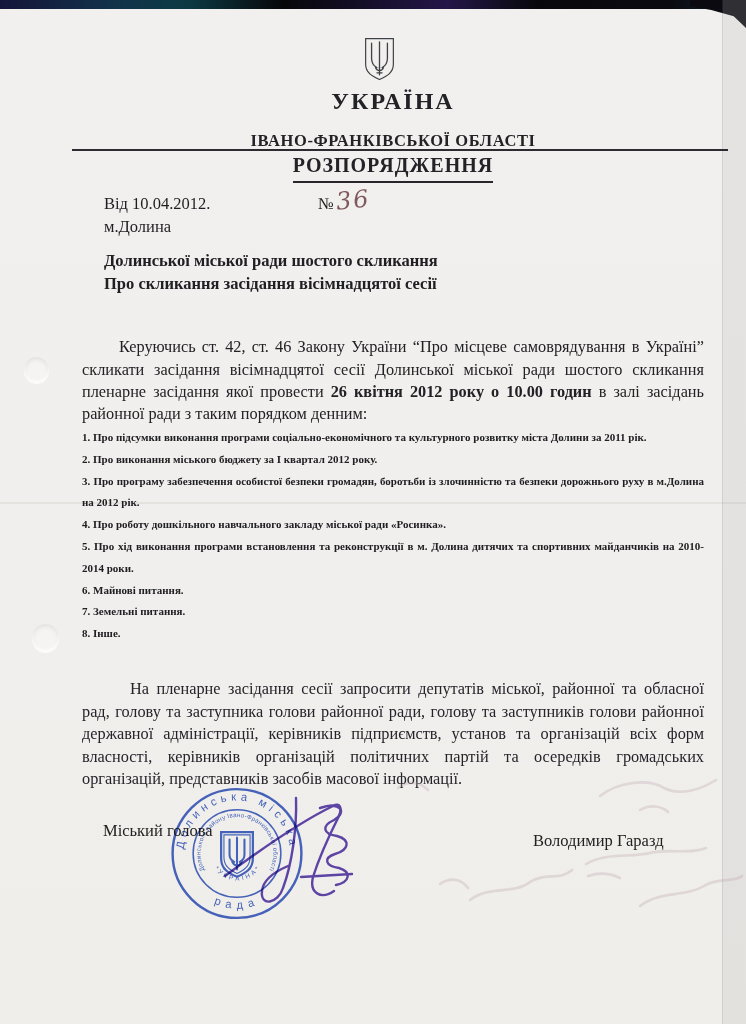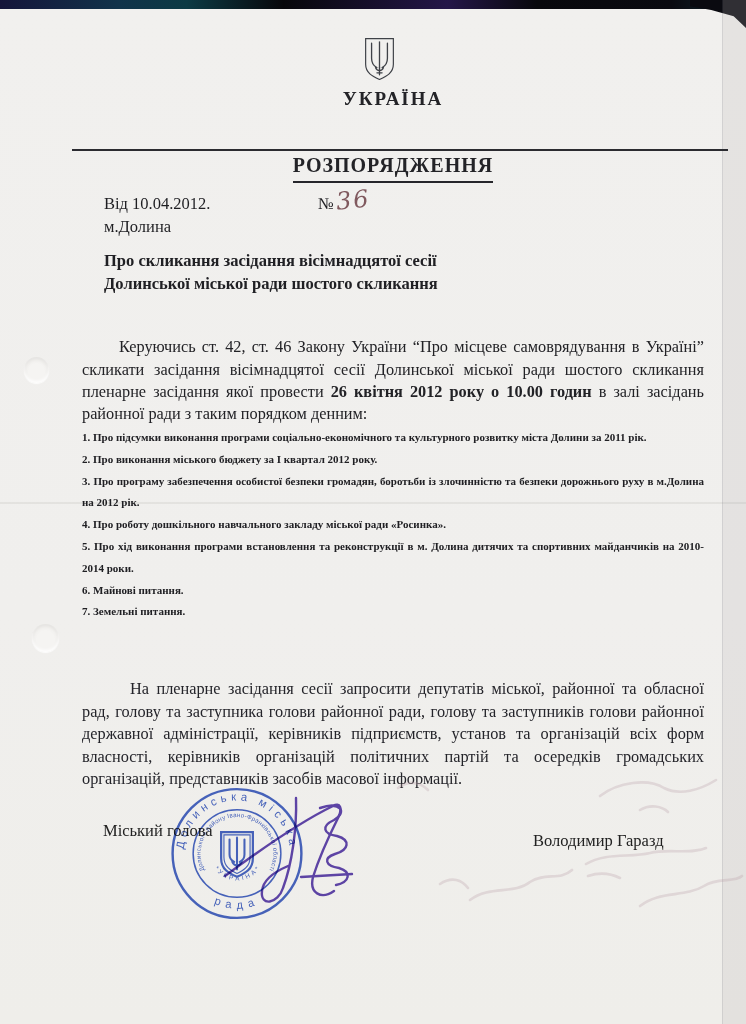--- a/index.html
+++ b/index.html
@@ -16,21 +16,21 @@
     clip-path:polygon(0 0,100% 0,100% 100%,78% 58%,38% 36%,0 22%);}
   .edge-right{position:absolute;left:722px;top:0;width:1px;height:1024px;background:rgba(100,100,108,.22);}
   .edge-right-strip{position:absolute;left:723px;top:0;width:23px;height:1024px;background:rgba(185,183,180,.22);}
   .crease{position:absolute;left:0;top:502px;width:746px;height:2px;background:rgba(120,115,110,.10);}
   .hole{position:absolute;border-radius:50%;background:#f5f4f2;
     box-shadow:inset 0 -2px 3px rgba(255,255,255,.95), inset 0 2px 4px rgba(90,85,80,.13), 0 1px 1px rgba(255,255,255,.8);}
   .hole.h1{left:24px;top:357px;width:25px;height:26px;}
   .hole.h2{left:32px;top:624px;width:27px;height:28px;}
   .emblem{position:absolute;left:363px;top:36px;width:33px;height:46px;}
   .h-country{position:absolute;left:50px;top:88px;width:686px;text-align:center;
-    font-size:19px;font-weight:bold;letter-spacing:2px;color:#232327;}
+    font-size:24px;font-weight:bold;letter-spacing:2px;color:#232327;}
   .h-council{position:absolute;left:50px;top:110px;width:686px;text-align:center;
     font-size:16.5px;font-weight:bold;letter-spacing:.6px;color:#232327;}
   .h-region{position:absolute;left:50px;top:131px;width:686px;text-align:center;
     font-size:16.5px;font-weight:bold;letter-spacing:.6px;color:#232327;}
   .h-rule{position:absolute;left:72px;top:149px;width:656px;height:2px;background:#2b2b30;}
   .h-doctype{position:absolute;left:50px;top:154px;width:686px;text-align:center;}
   .h-doctype span{display:inline-block;font-size:20px;font-weight:bold;letter-spacing:1px;
     border-bottom:2px solid #26262b;padding-bottom:4px;color:#232327;}
   
   .meta{position:absolute;left:104px;top:192px;width:420px;font-size:16.5px;line-height:23px;}
@@ -76,47 +76,49 @@
       <path d="M25,8 V47"></path>
       <path d="M13,10 V33 C13,41 17,45 21,47"></path>
       <path d="M37,10 V33 C37,41 33,45 29,47"></path>
       <path d="M19,47 C21,53 29,53 31,47"></path>
       <path d="M25,47 V58"></path>
       <path d="M21,55 L29,55" stroke-width="1.6"></path>
     </g>
   </svg>
 
   <div class="h-country">УКРАЇНА</div>
+  <div class="h-region">ІВАНО-ФРАНКІВСЬКОЇ ОБЛАСТІ</div>
   <div class="h-rule"></div>
   <div class="h-doctype">
     <span>РОЗПОРЯДЖЕННЯ</span>
   </div>
 
   <div class="meta">
     <span class="date">Від 10.04.2012.</span>
     <span class="numsign">№</span>
     <span class="city">м.Долина</span>
   </div>
   <div class="handnum">36</div>
 
   <div class="subject">
+    <div>Долинської міської ради шостого скликання</div>
     <div>Про скликання засідання вісімнадцятої сесії</div>
-    <div>Долинської міської ради шостого скликання</div>
   </div>
 
   <p class="intro"><span class="ind"></span><span>Керуючись ст. 42, ст. 46 Закону України “Про місцеве самоврядування в Україні” скликати засідання вісімнадцятої сесії Долинської міської ради шостого скликання пленарне засідання якої провести </span><b>26 квітня 2012 року о 10.00 годин</b><span> в залі засідань районної ради з таким порядком денним:</span></p>
 
   <div class="agenda">
     <div>1. Про підсумки виконання програми соціально-економічного та культурного розвитку міста Долини за 2011 рік.</div>
     <div>2. Про виконання міського бюджету за І квартал 2012 року.</div>
     <div>3. Про програму забезпечення особистої безпеки громадян, боротьби із злочинністю  та безпеки дорожнього руху  в м.Долина на 2012 рік.</div>
     <div>4. Про роботу дошкільного навчального закладу міської ради «Росинка».</div>
     <div>5. Про хід виконання програми встановлення та реконструкції в м. Долина дитячих та спортивних майданчиків на 2010-2014 роки.</div>
     <div>6. Майнові питання.</div>
     <div>7. Земельні питання.</div>
+    <div>8. Інше.</div>
   </div>
 
   <p class="closing">На пленарне засідання сесії запросити депутатів міської, районної та обласної рад, голову та заступника голови районної ради, голову та заступників голови районної державної адміністрації, керівників підприємств, установ та організацій всіх форм власності, керівників організацій політичних партій та осередків громадських організацій, представників засобів масової інформації.</p>
 
   <div class="sig-title">Міський голова</div>
   <div class="sig-name">Володимир Гаразд</div>
 
   <svg class="stamp" viewBox="0 0 150 150">
     <defs>
       <path id="arcBigTop" d="M 18,75 A 57,57 0 0 1 132,75"></path>

